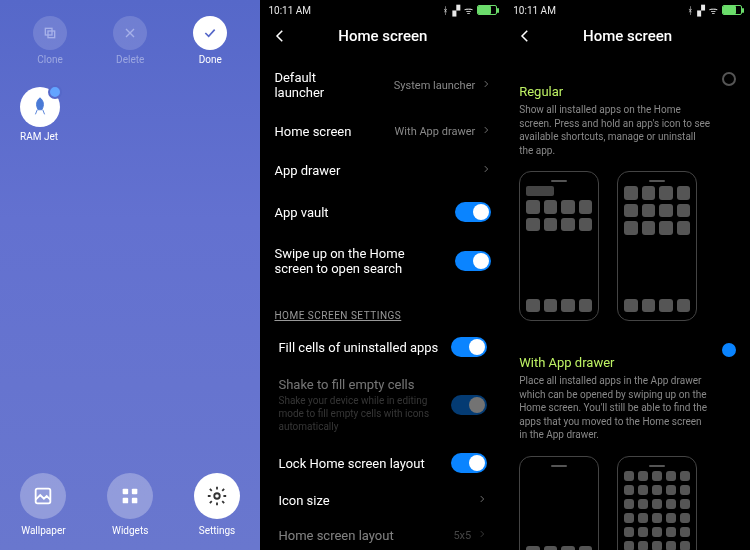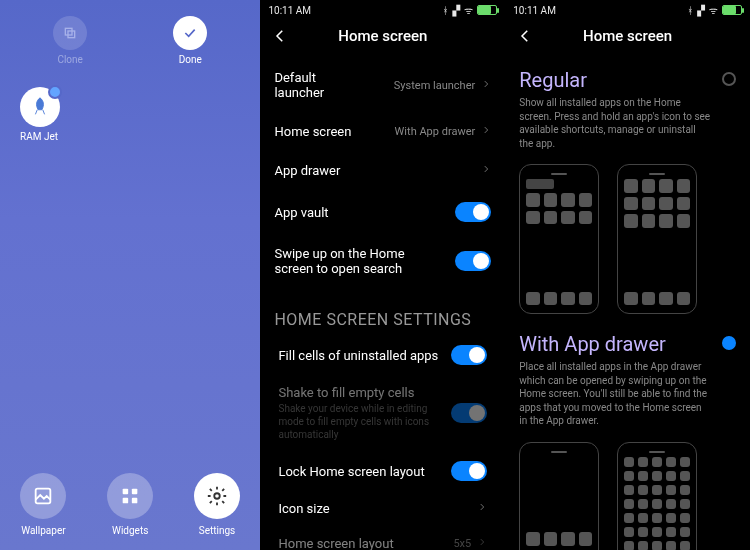--- a/index.html
+++ b/index.html
@@ -83,27 +83,27 @@
   .toggle {
     width:36px; height:20px; border-radius:10px; position:relative;
   }
   .toggle.on { background:#0a84ff; }
   .toggle::after {
     content:""; position:absolute; width:16px; height:16px; border-radius:50%;
     background:#fff; top:2px;
   }
   .toggle.on::after { right:2px; }
   .section-header {
-    padding:22px 14px 6px; font-size:16px; color:#999; letter-spacing:0.5px;
+    padding:22px 14px 6px; font-size:10px; color:#999; letter-spacing:0.5px;text-decoration:underline;
   }
   .row.disabled { opacity:0.45; }
   .row .sub { font-size:10px; color:#777; margin-top:2px; line-height:1.3; max-width:190px; }
   
   .option-block { padding:10px 14px 4px; position:relative; }
-  .option-title { font-size:20px; color:#c4b5fd; margin-bottom:4px; }
+  .option-title { font-size:13px; color:#bef264; margin-bottom:4px;margin-top:16px; }
   .option-desc { font-size:10px; color:#888; line-height:1.35; padding-right:24px; }
   .radio {
     position:absolute; right:14px; top:14px;
     width:14px; height:14px; border-radius:50%;
     border:2px solid #555;
   }
   .radio.on { border-color:#0a84ff; background:#0a84ff; }
   .mini-layouts { display:flex; gap:18px; padding:10px 14px 8px; }
   .mini-phone {
     width:80px; height:150px; border:1px solid #444; border-radius:12px;
@@ -129,20 +129,28 @@
   <div class="top-icons">
     <div class="circ-btn dim">
       <div class="circ">
           <svg viewBox="0 0 24 24">
             <rect x="5" y="5" width="10" height="10" fill="none" stroke="#dce1ff" stroke-width="2"></rect>
             <rect x="9" y="9" width="10" height="10" fill="none" stroke="#dce1ff" stroke-width="2"></rect>
           </svg>
         </div>
       <span>Clone</span>
     </div>
+    <div class="circ-btn dim">
+      <div class="circ">
+          <svg viewBox="0 0 24 24">
+            <path d="M6 6 L18 18 M18 6 L6 18" stroke="#dce1ff" stroke-width="2" fill="none"></path>
+          </svg>
+        </div>
+      <span>Delete</span>
+    </div>
     <div class="circ-btn done">
       <div class="circ done">
           <svg viewBox="0 0 24 24">
             <path d="M5 12 L10 17 L19 7" stroke="#5668c9" stroke-width="2.5" fill="none"></path>
           </svg>
         </div>
       <span>Done</span>
     </div>
   </div>
 

